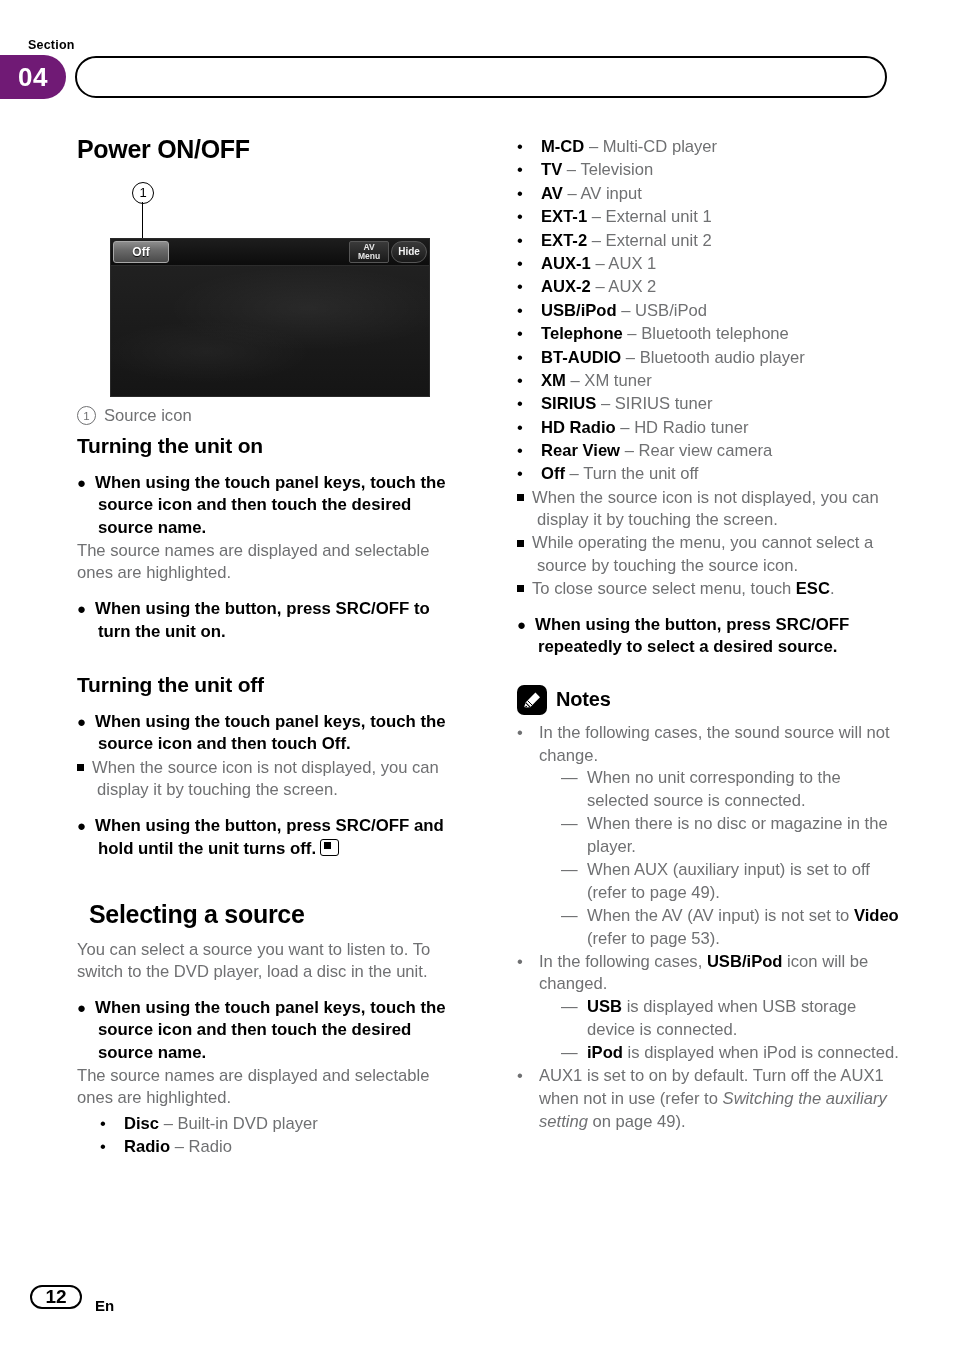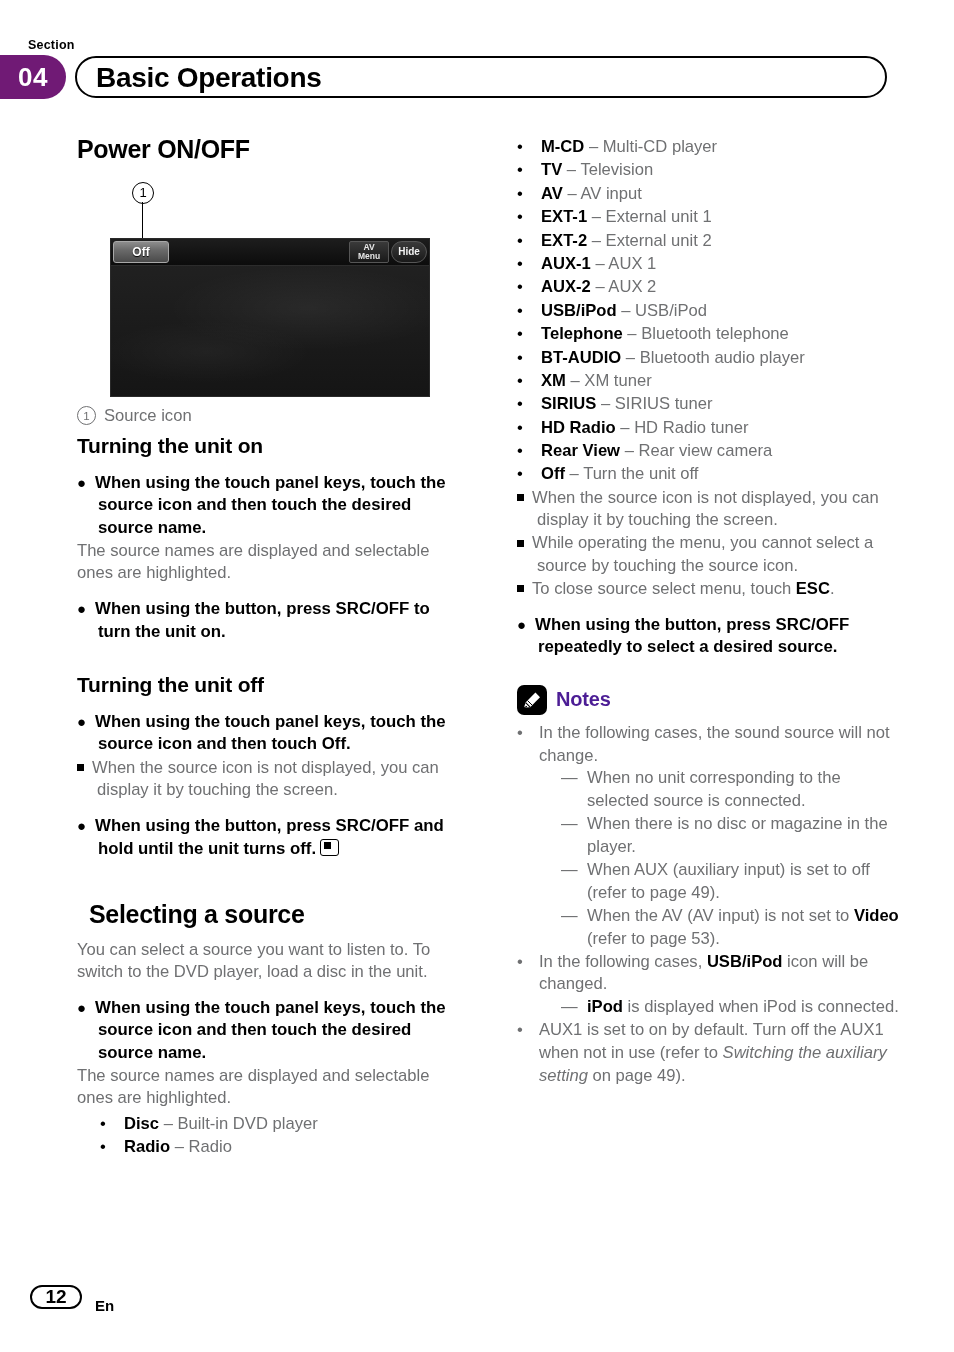--- a/index.html
+++ b/index.html
@@ -155,21 +155,21 @@
     width:7px; height:7px; background:#000;
   }
 
   
   .notes-head { display:flex; align-items:center; gap:9px; margin:26px 0 7px 0; }
   .notes-icon {
     width:30px; height:30px; background:#000; border-radius:7px;
     position:relative; flex:none;
   }
   .notes-icon svg { position:absolute; left:4px; top:4px; }
-  .notes-title { font-size:20px; font-weight:bold; color:#4c1d95; letter-spacing:-.2px; }
+  .notes-title { font-size:20px; font-weight:bold; color:#000000; letter-spacing:-.2px; }
   ul.notelist { list-style:none; margin:0; padding:0; }
   ul.notelist > li {
     font-size:16.6px; line-height:1.38; color:#6f7072;
     text-indent:-22px; padding-left:22px; margin-bottom:0px;
   }
   ul.notelist > li > .nb { display:inline-block; width:22px; text-indent:0; }
   ul.dashlist { list-style:none; margin:0 0 0 22px; padding:0; }
   ul.dashlist li {
     font-size:16.6px; line-height:1.38; color:#6f7072;
     text-indent:-26px; padding-left:26px;
@@ -192,21 +192,20 @@
   }
 </style>
 </head>
 <body>
 
 <div class="page">
 
   <div class="section-word">Section</div>
   <div class="sec-tab">04</div>
   <div class="sec-pill"></div>
-  <div class="sec-title">Basic Operations</div>
 
   <div class="col-left">
 
     <h2 class="head">Power ON/OFF</h2>
 
     <div class="figure">
       <div class="callout-num">1</div>
       <div class="callout-line"></div>
       <div class="device">
         <div class="dev-bar"></div>
@@ -285,20 +284,21 @@
       <li><span class="nb">•</span><span>In the following cases, the sound source will not change.</span>
         <ul class="dashlist">
           <li><span class="dh">—</span><span>When no unit corresponding to the selected source is connected.</span></li>
           <li><span class="dh">—</span><span>When there is no disc or magazine in the player.</span></li>
           <li><span class="dh">—</span><span>When AUX (auxiliary input) is set to off (refer to page 49).</span></li>
           <li><span class="dh">—</span><span>When the AV (AV input) is not set to </span><b class="k">Video</b><span> (refer to page 53).</span></li>
         </ul>
       </li>
       <li><span class="nb">•</span><span>In the following cases, </span><b class="k">USB/iPod</b><span> icon will be changed.</span>
         <ul class="dashlist">
+          <li><span class="dh">—</span><b class="k">USB</b><span> is displayed when USB storage device is connected.</span></li>
           <li><span class="dh">—</span><b class="k">iPod</b><span> is displayed when iPod is connected.</span></li>
         </ul>
       </li>
       <li><span class="nb">•</span><span>AUX1 is set to on by default. Turn off the AUX1 when not in use (refer to </span><i class="it">Switching the auxiliary setting</i><span> on page 49).</span></li>
     </ul>
   </div>
 
   <div class="pagenum">12</div>
   <div class="lang">En</div>
 </div>

